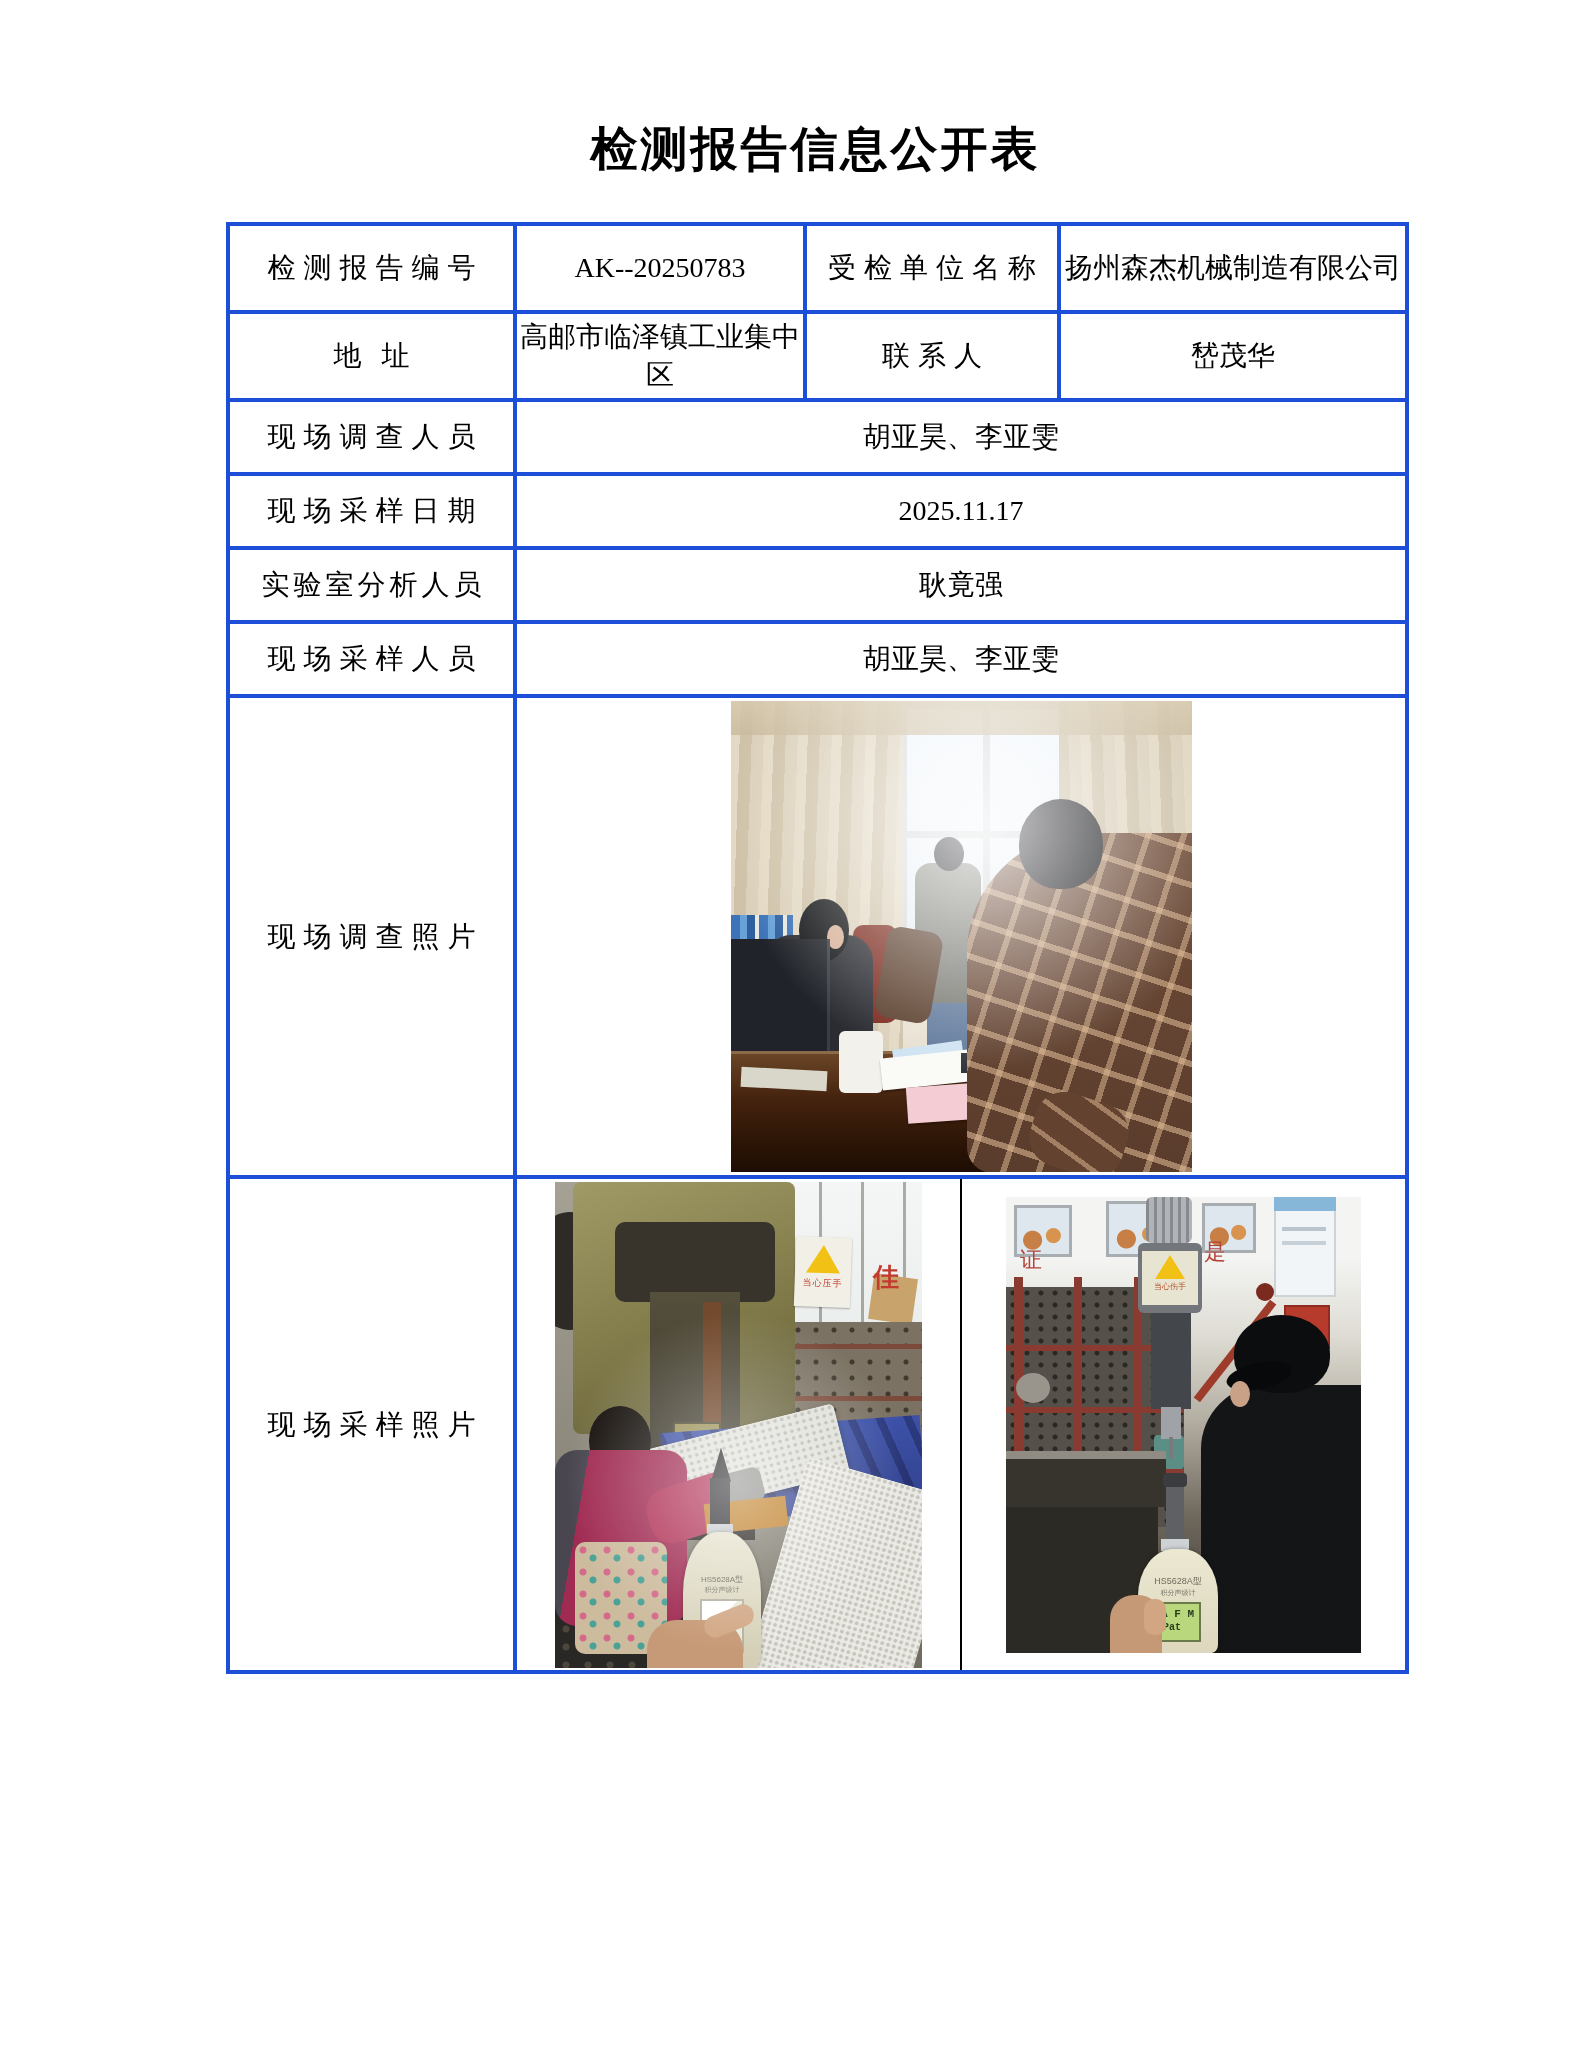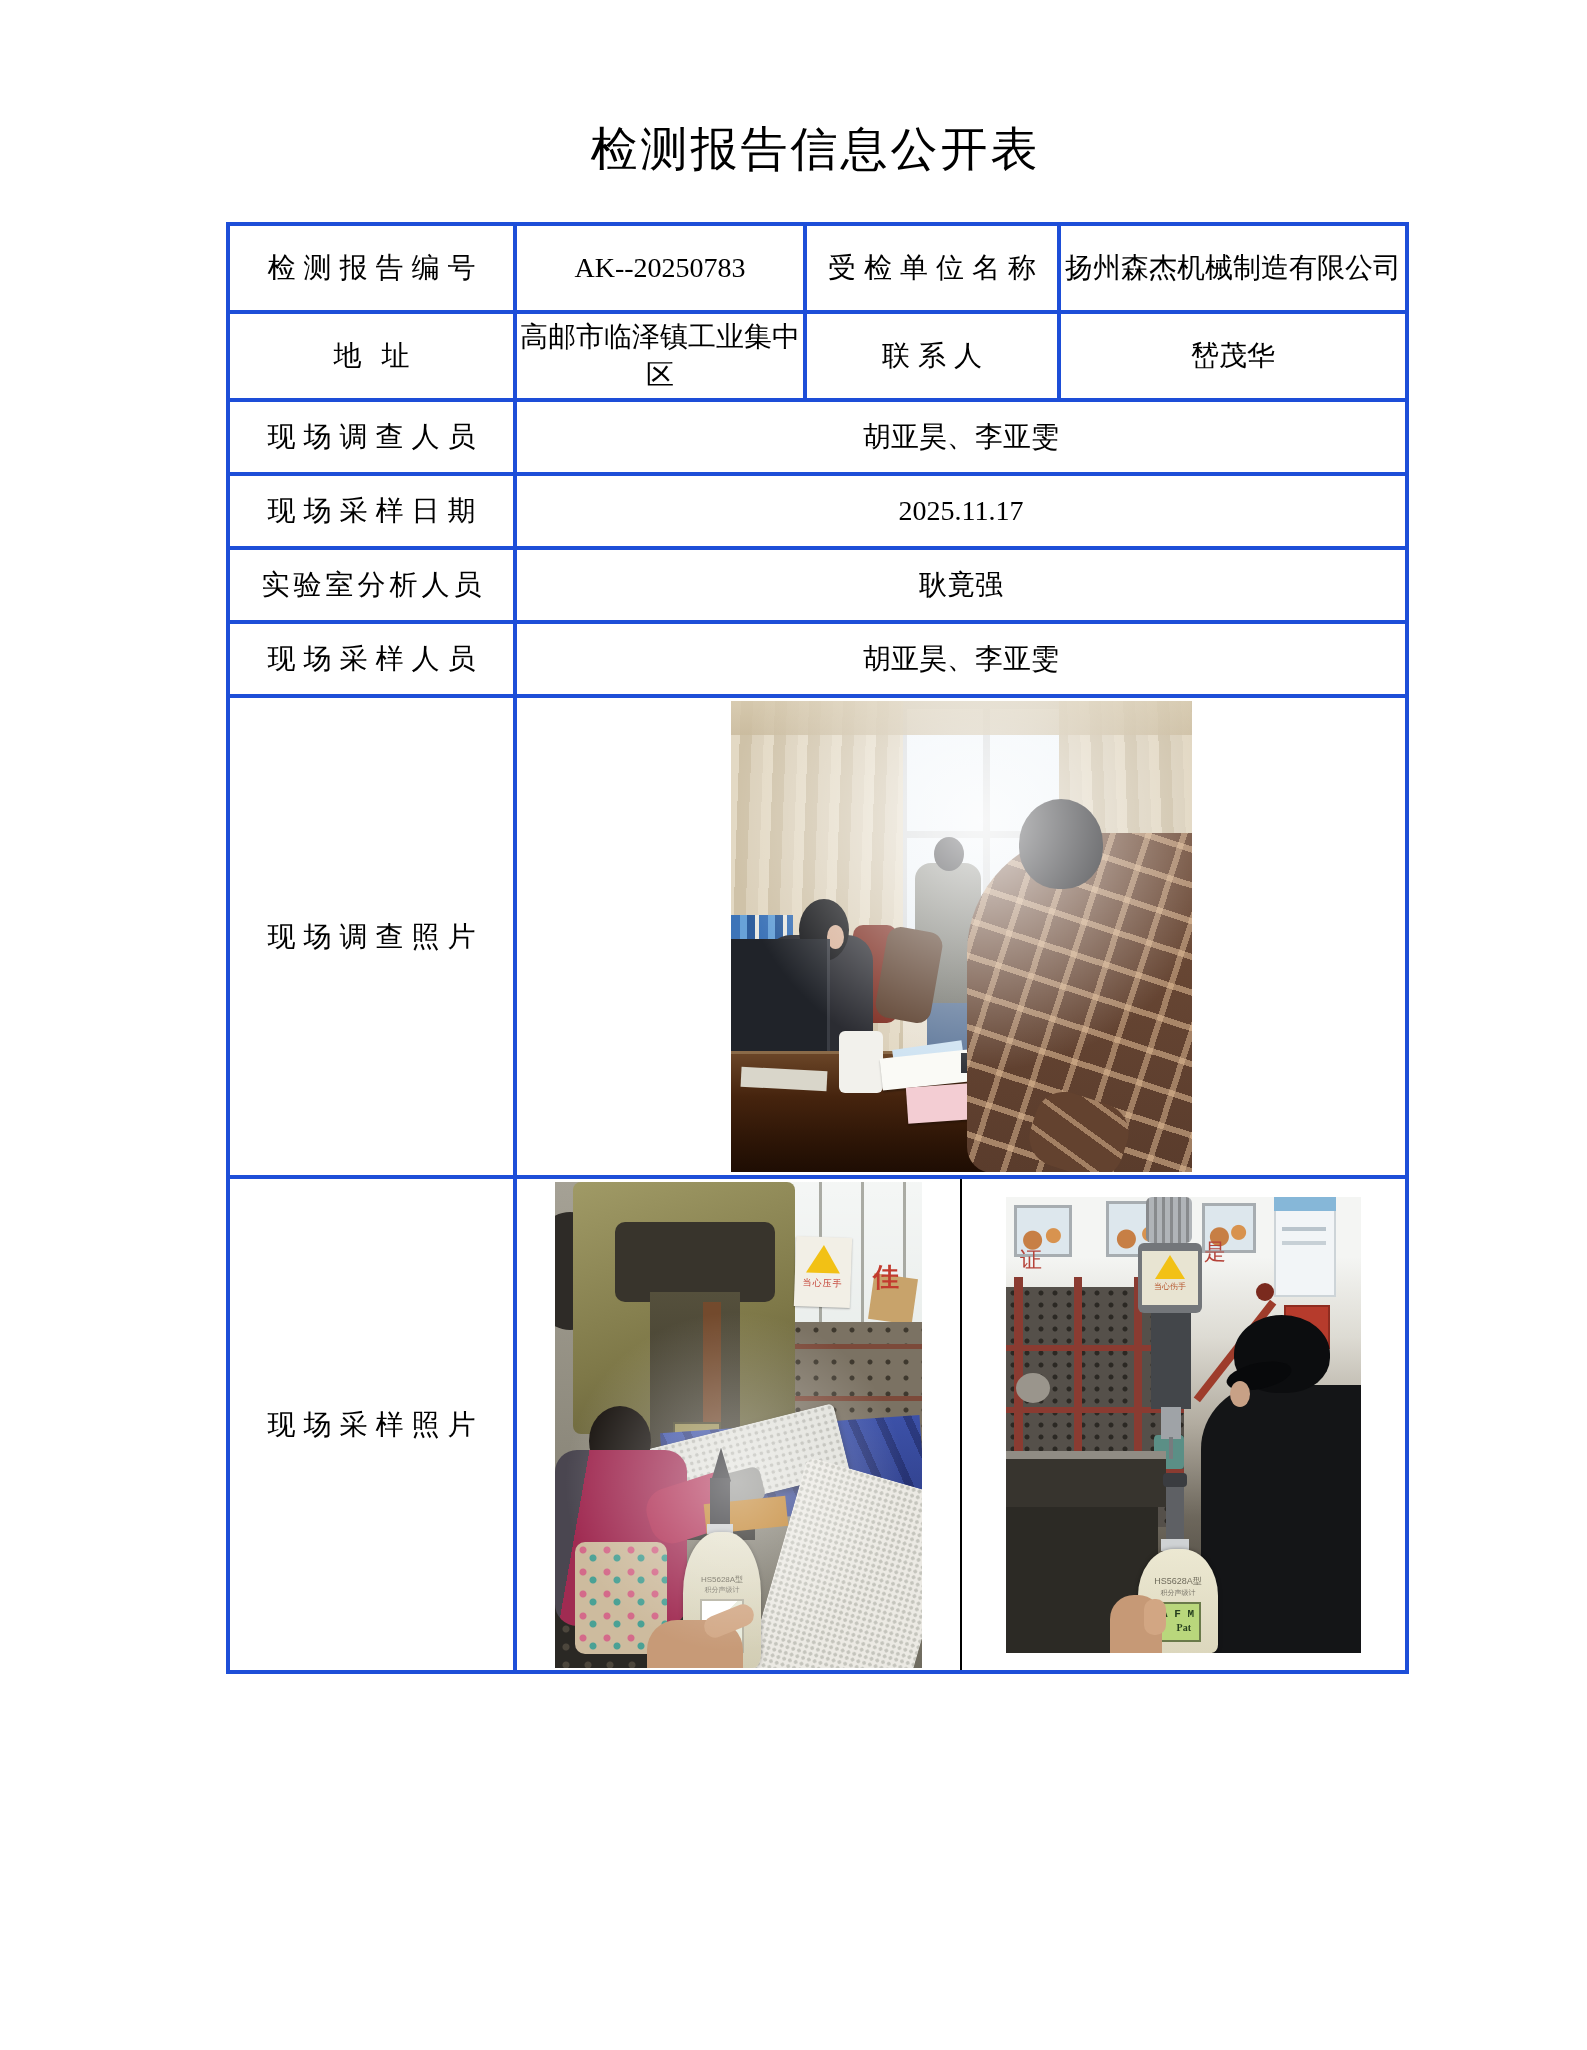--- a/index.html
+++ b/index.html
@@ -1,19 +1,19 @@
 <!DOCTYPE html>
 <html><head>
 <meta charset="utf-8">
 <style>
   html,body{margin:0;padding:0;background:#ffffff;}
   body{width:1587px;height:2050px;position:relative;overflow:hidden;
        font-family:"Liberation Serif","DejaVu Serif",serif;color:#000;}
   .page-title{position:absolute;left:226px;top:118px;width:1179px;text-align:center;
-       font-family:"Liberation Sans","DejaVu Sans",sans-serif;font-weight:400;
+       font-family:"Liberation Sans","DejaVu Sans",sans-serif;font-weight:700;
        font-size:47px;letter-spacing:3px;margin:0;}
   table.report{position:absolute;left:226px;top:222px;width:1179px;
        border-collapse:collapse;table-layout:fixed;border:4px solid #000;}
   table.report th,table.report td{border:4px solid #1d4ed8;font-size:28px;font-weight:normal;
        text-align:center;vertical-align:middle;padding:0;overflow:hidden;}
   .h88{height:88px}.h74{height:74px}.h73{height:73px}.h481{height:481px}.h495{height:495px}
   .ls8{letter-spacing:8px;text-indent:8px;}
   .ls4{letter-spacing:4px;text-indent:4px;}
   .ls18{letter-spacing:20px;text-indent:20px;}
   td.addr{text-align:left;padding:2px 12px;line-height:38px;font-family:Liberation Serif, serif;}
@@ -170,21 +170,21 @@
   .p3-stem{left:160px;top:284px;width:18px;height:62px;background:#5e6064;}
   .p3-scap{left:157px;top:276px;width:24px;height:14px;background:#3a3c40;border-radius:4px;}
   .p3-sring{left:155px;top:342px;width:28px;height:12px;background:#cfd2d4;}
   .p3-mbody{left:132px;top:352px;width:80px;height:104px;border-radius:45% 45% 8% 8%;
      background:linear-gradient(180deg,#ece8d2,#dcd7bd);display:flex;flex-direction:column;align-items:center;box-shadow:0 0 4px rgba(0,0,0,.35);}
   .p3-mlabel{margin-top:26px;font-size:9px;color:#6f6b5c;font-family:"Liberation Sans","DejaVu Sans",sans-serif;}
   .p3-mlabel2{font-size:7px;color:#7a766a;font-family:"Liberation Sans","DejaVu Sans",sans-serif;}
   .p3-lcd{margin-top:4px;width:46px;height:40px;background:#b9d77c;border:2px solid #6a7a4a;
      font-family:"Liberation Mono","DejaVu Sans Mono",monospace;color:#27401f;font-weight:bold;
      font-size:11px;line-height:14px;text-align:left;padding:3px 0 0 4px;box-sizing:border-box;}
-  .p3-lcd .l2{font-size:10px;text-align:right;padding-right:8px;font-family:Liberation Serif, serif;}
+  .p3-lcd .l2{font-size:10px;text-align:right;padding-right:18px;}
   .p3-hand{left:104px;top:398px;width:52px;height:58px;background:#c69976;border-radius:24px 24px 0 0;}
   .p3-fing{left:138px;top:402px;width:22px;height:36px;background:#d2a683;border-radius:10px;}
 </style>
 </head>
 <body>
 
 <h1 class="page-title">检测报告信息公开表</h1>
 
 <table class="report">
   <colgroup>

